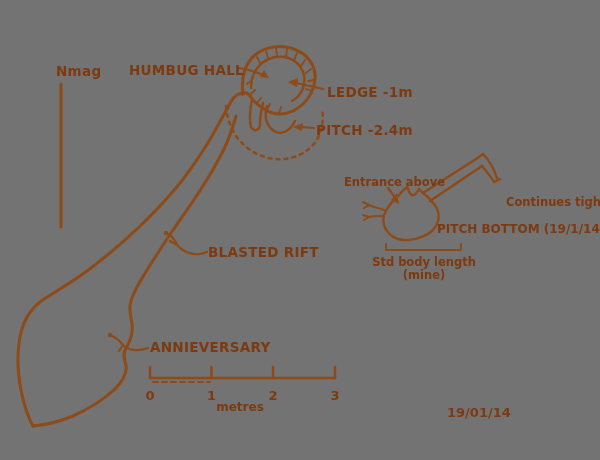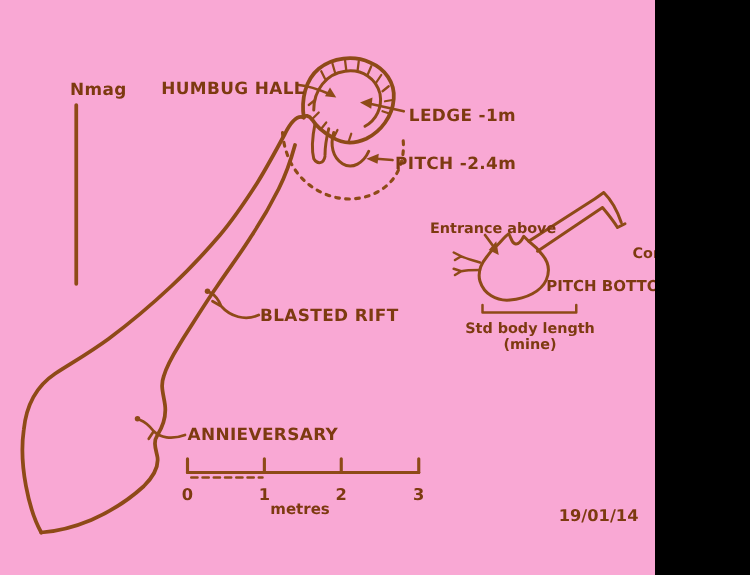--- a/index.html
+++ b/index.html
@@ -1,19 +1,19 @@
 <!DOCTYPE html>
 <html><head>
 <meta charset="utf-8">
 <style>
   html,body{margin:0;padding:0;background:#000;}
   .canvas{
     position:relative;
-    width:524px;height:460px;
-    background:#f9a8d4;
+    width:600px;height:460px;
+    background:#737373;
     overflow:hidden;
     font-family:"DejaVu Sans","Liberation Sans",sans-serif;
   }
   svg{display:block;}
   text{
     fill:#7d3a10;
     font-family:"DejaVu Sans","Liberation Sans",sans-serif;
   }
   .lbl-big{font-size:13.5px;font-weight:bold;letter-spacing:.3px;}
   .lbl-med{font-size:12px;font-weight:bold;}

